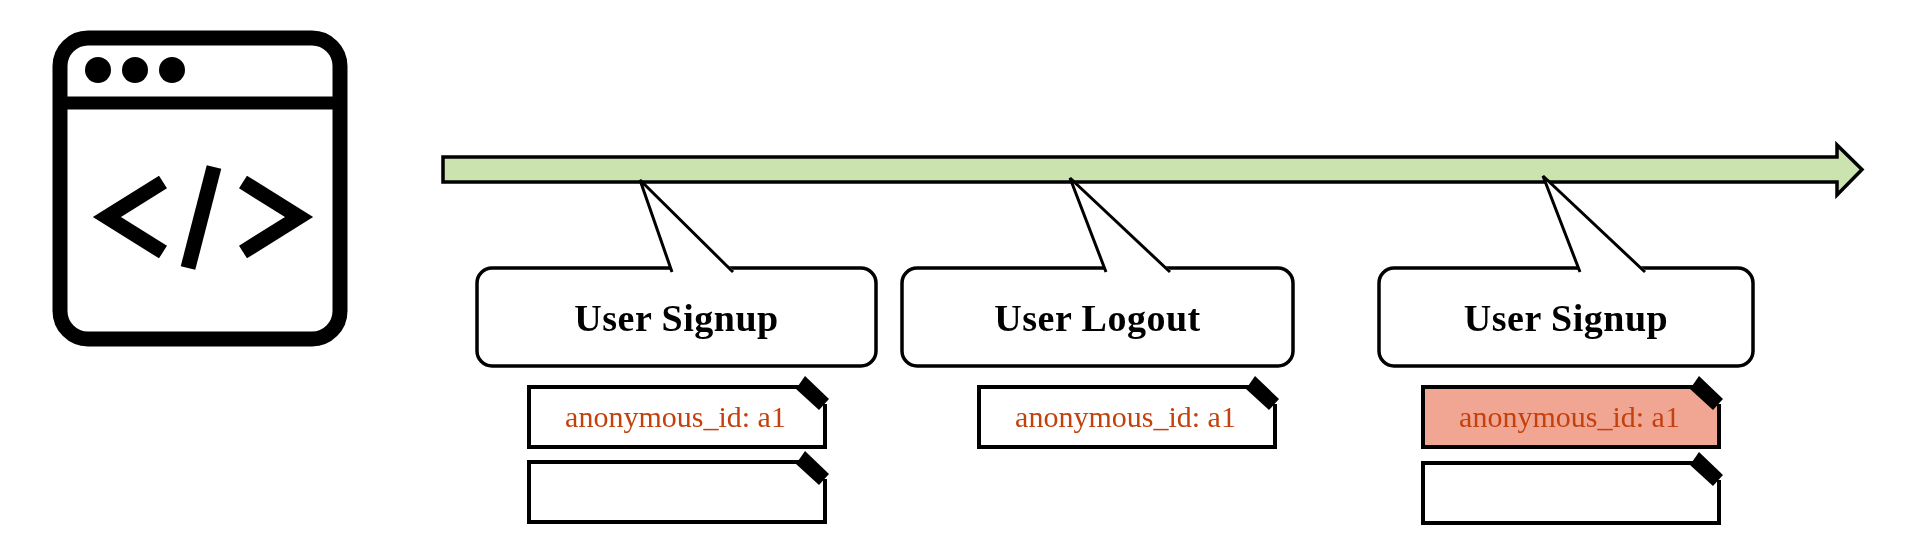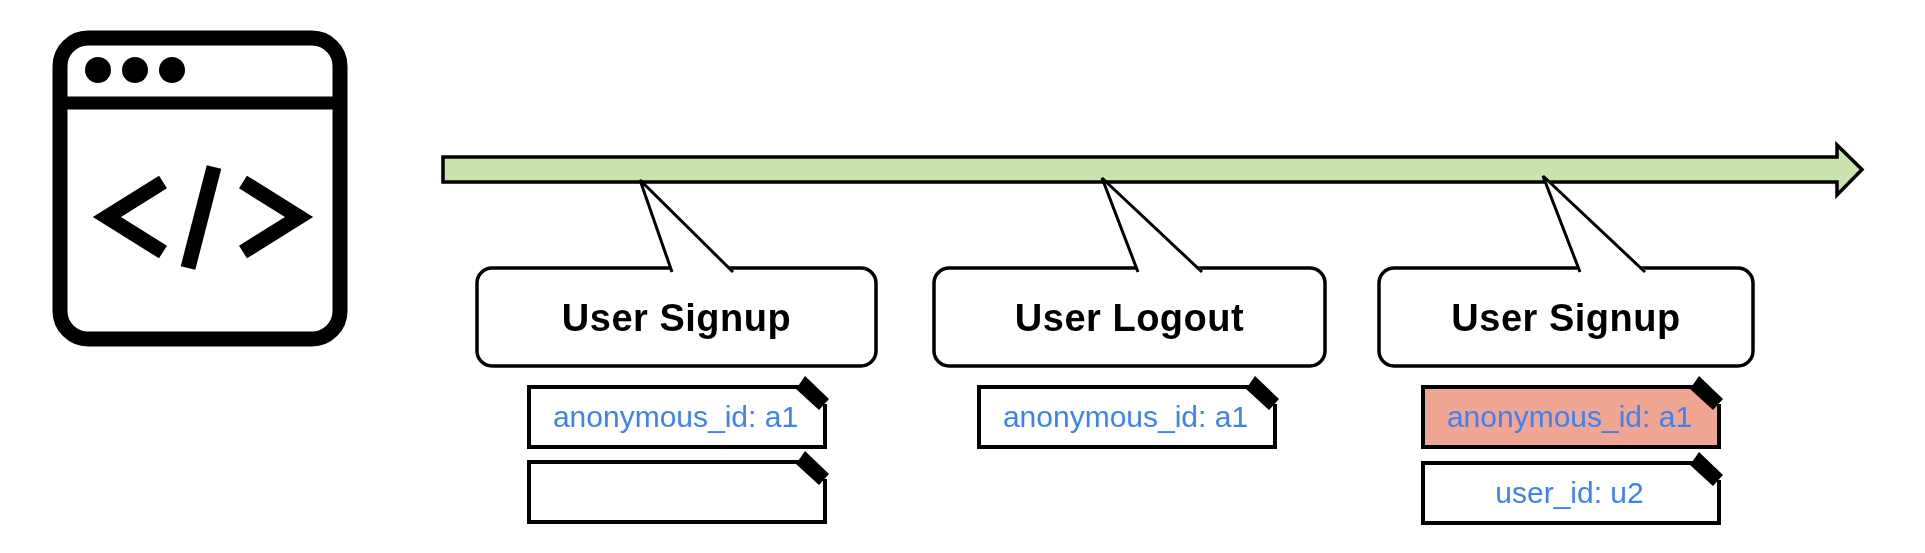--- a/index.html
+++ b/index.html
@@ -1,43 +1,43 @@
 <!DOCTYPE html>
 <html><head>
 <meta charset="utf-8">
 <style>
   html,body{margin:0;padding:0;background:#ffffff;}
   body{font-family:"Liberation Sans",sans-serif;}
   .stage{position:relative;width:1925px;height:553px;background:#ffffff;overflow:hidden;}
-  .abs{position:absolute;}
+  .abs{position:absolute;font-family:Liberation Serif, serif;}
   svg{display:block;overflow:visible;}
 
   
   .browser-icon{left:52px;top:30px;width:296px;height:317px;}
 
   
   .timeline{left:438px;top:140px;width:1432px;height:62px;}
 
   
   .event{width:403px;height:200px;}
   .event .title{
     position:absolute;left:0;top:98px;width:100%;height:100px;
     display:flex;align-items:center;justify-content:center;
     font-size:38px;font-weight:700;color:#000;letter-spacing:0.5px;
   }
   #event-0{left:475px;top:170px;width:403px;}
-  #event-1{left:932px;top:170px;width:395px;}
+  #event-1{left:900px;top:170px;width:395px;}
   #event-2{left:1377px;top:170px;width:378px;}
 
   
   .tag{width:308px;height:78px;}
   .tag .tag-label{
     position:absolute;left:0;top:14px;width:299px;height:60px;
     display:flex;align-items:center;justify-content:center;
-    font-size:30px;color:#3b82f6;
+    font-size:30px;color:#c2410c;
   }
   #tag-0-0{left:526px;top:373px;}
   #tag-0-1{left:526px;top:448px;}
   #tag-1-0{left:976px;top:373px;}
   #tag-2-0{left:1420px;top:373px;}
   #tag-2-1{left:1420px;top:449px;}
 </style>
 </head>
 <body>
 
@@ -125,16 +125,15 @@
     </svg>
     <div class="tag-label">anonymous_id: a1</div>
   </div>
 
   <div class="abs tag" id="tag-2-1">
     <svg width="308" height="78" viewBox="0 0 308 78">
       <polygon points="3,14 278,14 299,33 299,74 3,74" fill="#ffffff"></polygon>
       <path d="M278,14 L3,14 L3,74 L299,74 L299,31" fill="none" stroke="#000" stroke-width="4"></path>
       <polygon points="270,16 279,3 303,26 293,37" fill="#000"></polygon>
     </svg>
-    <div class="tag-label">user_id: u2</div>
   </div>
 
 </div>
 
 </body></html>

